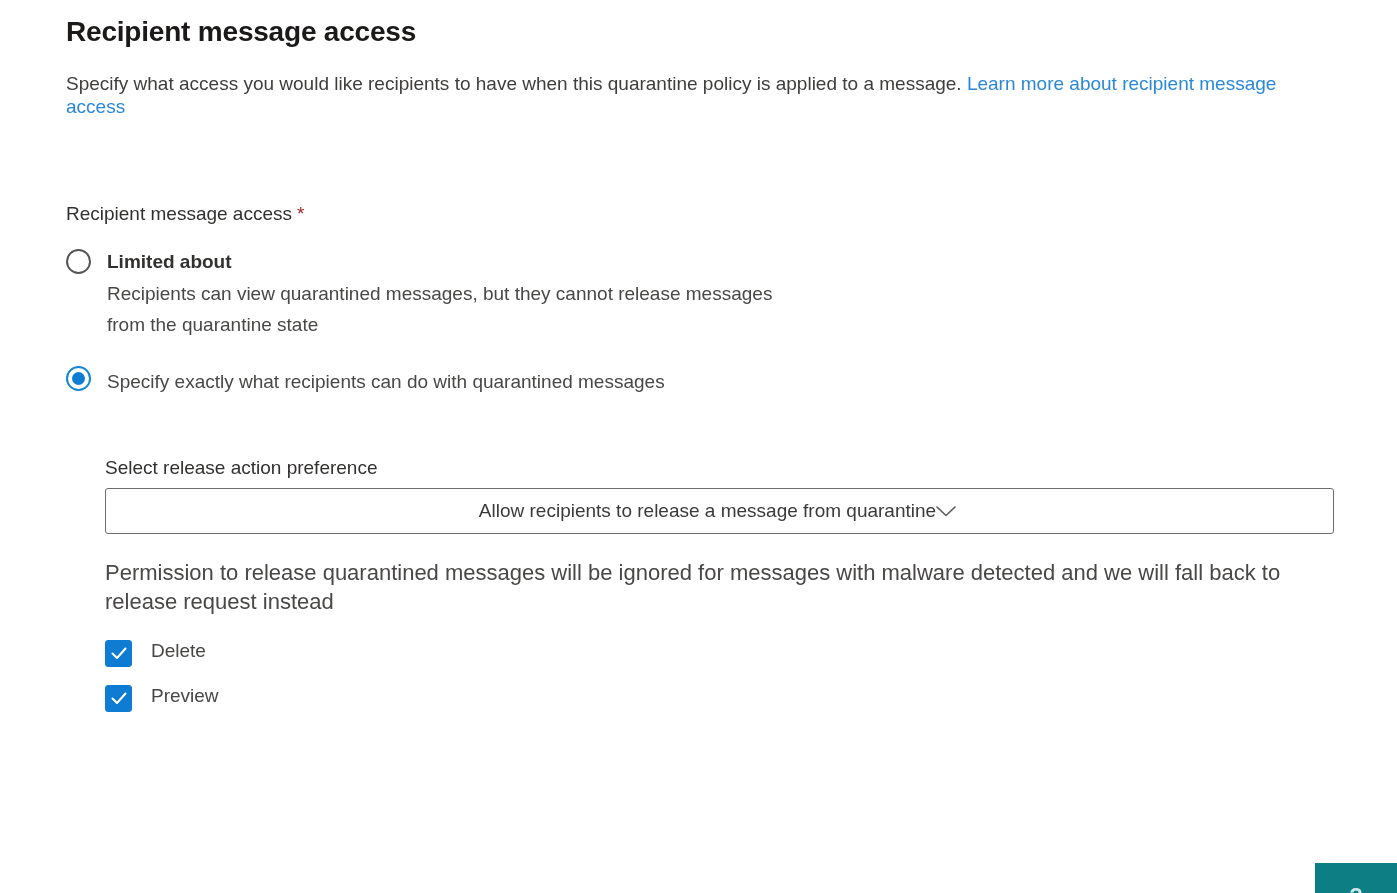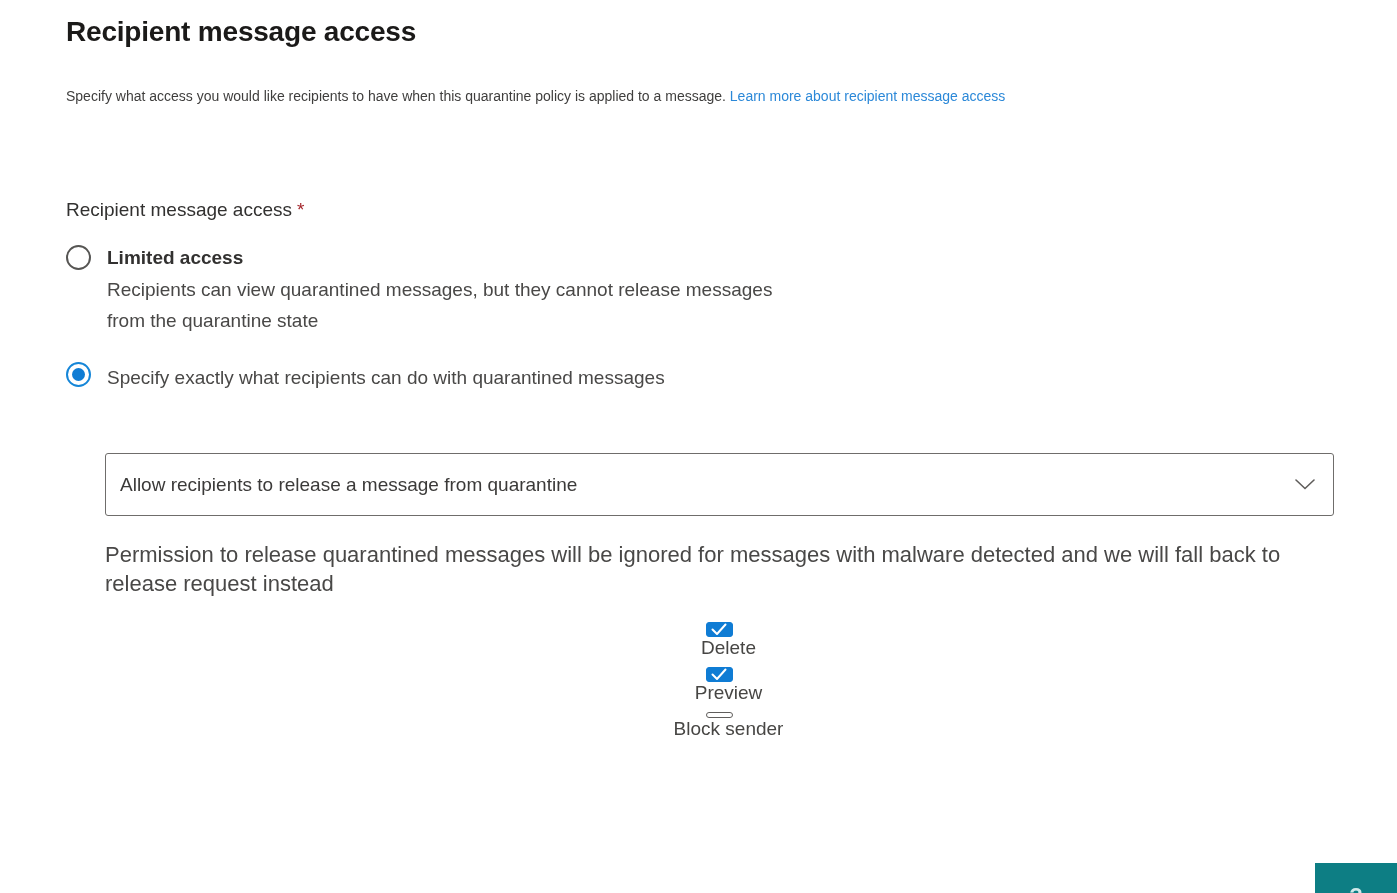--- a/index.html
+++ b/index.html
@@ -17,23 +17,23 @@
     width: 1397px;
   }
   .page-title {
     margin: 0;
     font-size: 28px;
     font-weight: 700;
     color: #1b1a19;
     letter-spacing: -0.2px;
   }
   .intro {
-    margin-top: 30px;
-    font-size: 14px;
-    line-height: 36px;
+    margin-top: 24px;
+    font-size: 19px;
+    line-height: 23px;
     color: #3f3e3d;
     max-width: 1270px;
   }
   .link {
     color: var(--link, #2b88d8);
     text-decoration: none;
     cursor: pointer;
   }
   .field-label {
     margin-top: 85px;
@@ -73,52 +73,51 @@
     line-height: 31px;
     color: #494847;
     max-width: 700px;
     margin-top: 2px;
   }
   .advanced-section { margin-left: 39px; margin-top: 60px; }
   .select-label { font-size: 19px; color: #323130; }
   .dropdown {
     margin-top: 9px;
     width: 1229px;
-    height: 63px;
+    height: 46px;
     border: 1px solid #6f6d6b;
     border-radius: 3px;
     background: #fff;
     display: flex;
     align-items: center;
-    justify-content: space-between;
+    justify-content: center;
     padding: 0 18px 0 14px;
     cursor: pointer;
   }
   .dropdown-value { font-size: 19px; color: #3b3a39; }
   .note {
     margin-top: 24px;
     font-size: 22px;
     line-height: 29px;
     color: #494847;
     max-width: 1235px;
   }
   .actions-label {
     margin-top: 10px;
     font-size: 19px;
     font-weight: 600;
     color: #323130;
   }
   .checkbox-group { margin-top: 24px; }
   .checkbox-row {
     display: flex;
-    align-items: center;
+    align-items: flex-start;
     height: 28px;
     margin-bottom: 17px;
     cursor: pointer;
-    flex-direction: column;
   }
   .checkbox-box {
     width: 27px; height: 27px;
     border: 1px solid #605e5c;
     border-radius: 3px;
     background: #fff;
     display: flex; align-items: center; justify-content: center;
   }
   .checkbox-box.checked {
     background: var(--accent, #0f7cd4);
@@ -156,35 +155,36 @@
 
   <p class="intro"><span>Specify what access you would like recipients to have when this quarantine policy is applied to a message.</span>
     <a class="link">Learn more about recipient message access</a></p>
 
   <div class="field-label"><span>Recipient message access</span><span class="required">*</span></div>
 
   <div class="radio-group" id="radio-group">
       <div class="radio-option">
         <span class="radio-circle"></span>
         <div>
-          <div class="radio-label">Limited access</div>
+          <div class="radio-label">Limited about</div>
           <div class="radio-desc">Recipients can view quarantined messages, but they cannot release messages from the quarantine state</div>
         </div>
       </div>
       <div class="radio-option">
         <span class="radio-circle selected">
           <span class="radio-dot"></span>
         </span>
         <div>
           <div class="radio-desc">Specify exactly what recipients can do with quarantined messages</div>
         </div>
       </div>
     </div>
 
   <div class="advanced-section">
+    <div class="select-label">Select release action preference</div>
 
     <div class="dropdown">
       <span class="dropdown-value">Allow recipients to release a message from quarantine</span>
       <span style="display:flex;">
         <svg width="20" height="11" viewBox="0 0 20 11">
             <path d="M1 1 L10 9.5 L19 1" fill="none" stroke="#5f5d5b" stroke-width="1.6" stroke-linecap="round"></path>
           </svg>
       </span>
     </div>
 
@@ -201,24 +201,20 @@
           <span class="checkbox-label">Delete</span>
         </div>
         <div class="checkbox-row">
           <span class="checkbox-box checked">
             <svg width="16" height="13" viewBox="0 0 16 13">
               <path d="M1.5 6.5 L6 11 L14.5 1.5" fill="none" stroke="#ffffff" stroke-width="2" stroke-linecap="round" stroke-linejoin="round"></path>
             </svg>
           </span>
           <span class="checkbox-label">Preview</span>
         </div>
-        <div class="checkbox-row">
-          <span class="checkbox-box"></span>
-          <span class="checkbox-label">Block sender</span>
-        </div>
       </div>
   </div>
 
 </div>
 
 <div class="help-button">
   <span class="glyph">?</span>
 </div>
 
 </body></html>

